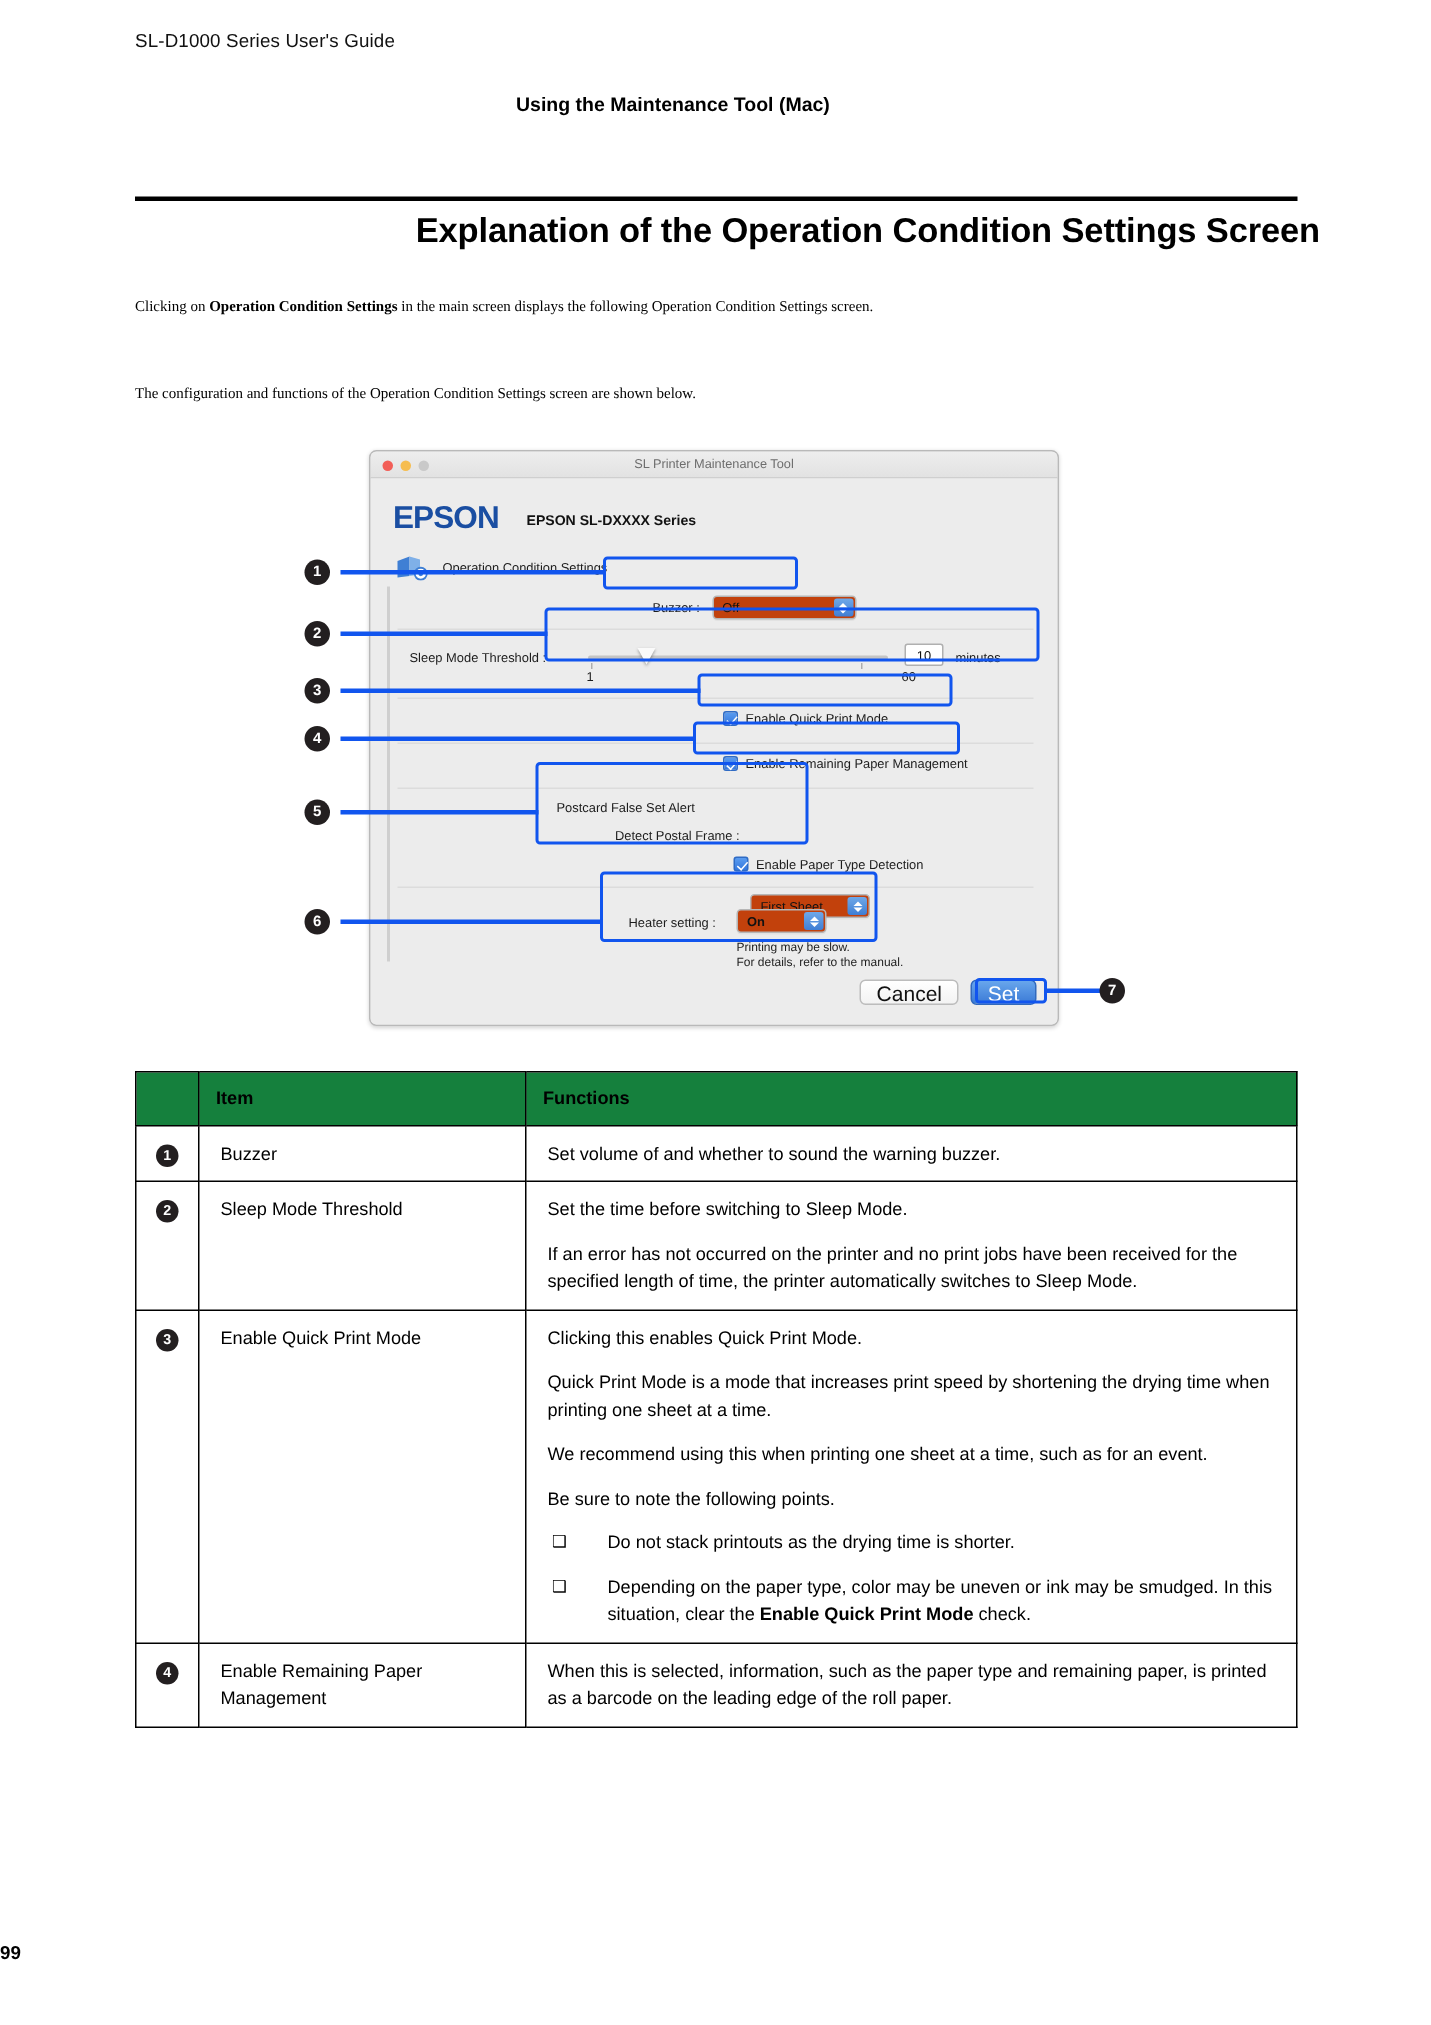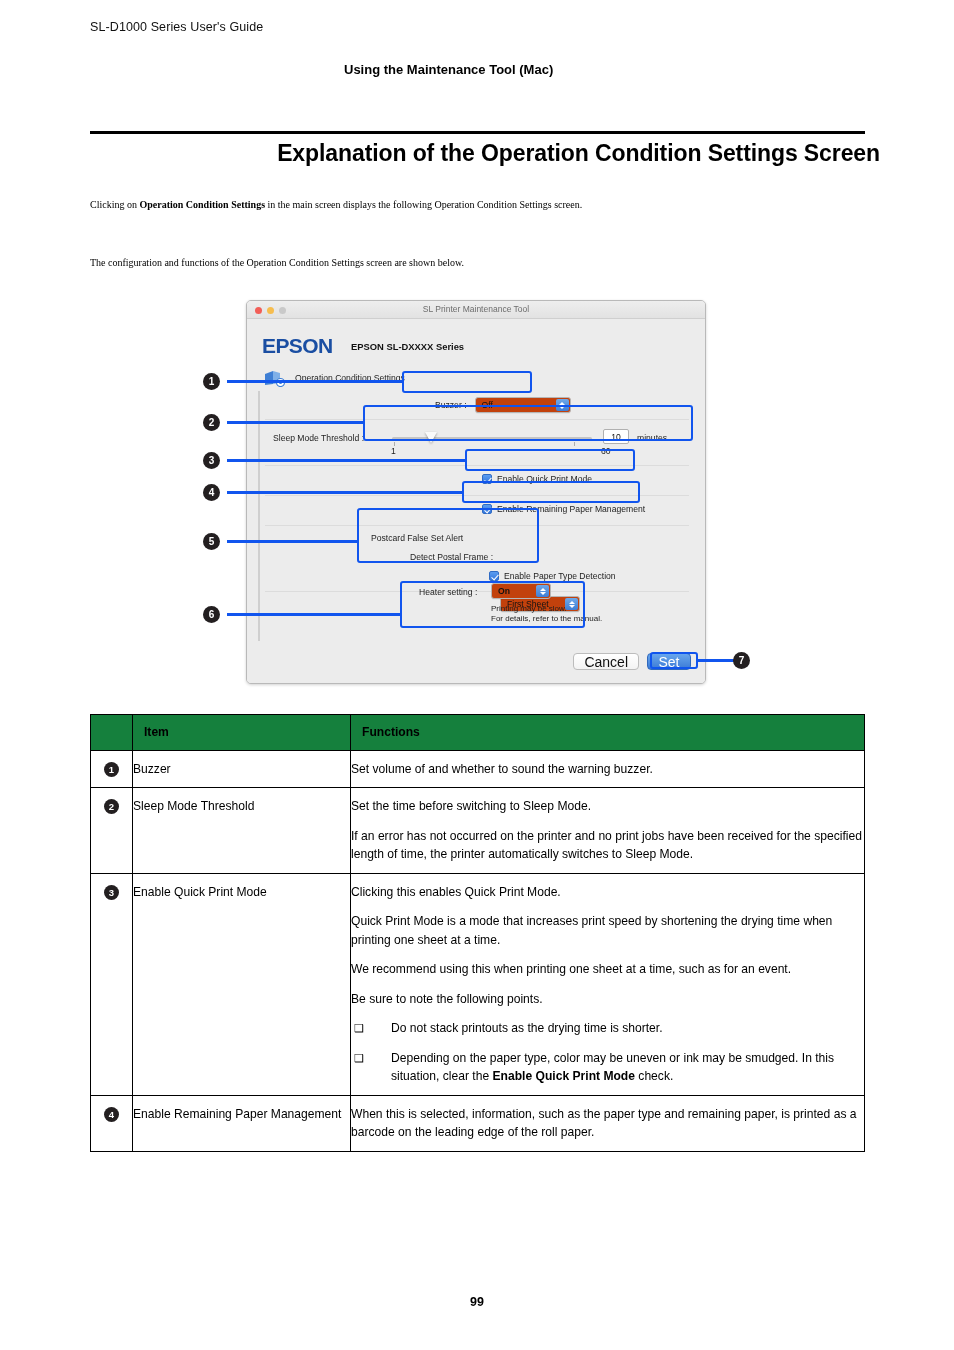--- a/index.html
+++ b/index.html
@@ -194,21 +194,21 @@
 
   
   .tbl{
     position:absolute; left:90px; top:714px; width:775px;
     border-collapse:collapse;
     font-family:"Liberation Sans", sans-serif;
   }
   .tbl td, .tbl th{
     border:1px solid #000;
     vertical-align:top;
-    padding:9px 0;
+    padding:9px 14px;
     font-size:12.1px; line-height:18.5px;
     font-weight:400; text-align:left;
   }
   .tbl thead th{
     background:#15803d; font-weight:700; font-size:12.1px; padding:8px 11px;
   }
   .col-num{ width:42px; text-align:center !important; padding:9px 2px !important; }
   .col-item{ width:218px; }
   .cellnum{
     display:inline-flex;align-items:center;justify-content:center;
@@ -221,21 +221,21 @@
   .b{ font-weight:700; }
   .bullist{ margin:0; padding:0; list-style:none; }
   .bullist li{ position:relative; padding-left:40px; margin-bottom:11px; }
   .bullist li:last-child{ margin-bottom:0; }
   .bullist li:before{
     content:"\2751"; position:absolute; left:3px; top:0; font-size:11px; color:#000;
   }
 
   
   .page-number{
-    position:absolute; left:0; right:0; top:1295px; text-align:center;
+    position:absolute; left:0; right:0; top:1295px; 
     font-family:"Liberation Sans", sans-serif;
     font-size:12.5px; font-weight:700; color:#000;
   }
 </style>
 </head>
 <body>
 
 <div class="page-header-left">SL-D1000 Series User's Guide</div>
 <div class="page-header-center">Using the Maintenance Tool (Mac)</div>
 
@@ -319,21 +319,21 @@
                 <span class="up"></span>
                 <span class="dn"></span>
               </span>
           </span>
           <div class="cbrow" style="position:absolute; left:124px; top:38px;justify-content:center;">
             <span class="cbox"></span>
             <span class="cbtext">Enable Paper Type Detection</span>
           </div>
         </div>
 
-        <div class="groupbox" style="left:158px; top:192px; width:190px; height:50px;">
+        <div class="groupbox" style="left:158px; top:215px; width:190px; height:50px;">
           <span class="lbl" style="position:absolute; left:6px; top:4px;">Heater setting :</span>
           <span class="popup" style="position:absolute; left:78px; top:0px; width:60px;font-weight:bold;">
             <span class="pv">On</span>
             <span class="arrowbox">
                 <span class="up"></span>
                 <span class="dn"></span>
               </span>
           </span>
           <span class="lbl" style="position:absolute; left:78px; top:21px; font-size:8px;">Printing may be slow.</span>
           <span class="lbl" style="position:absolute; left:78px; top:31px; font-size:8px;">For details, refer to the manual.</span>

